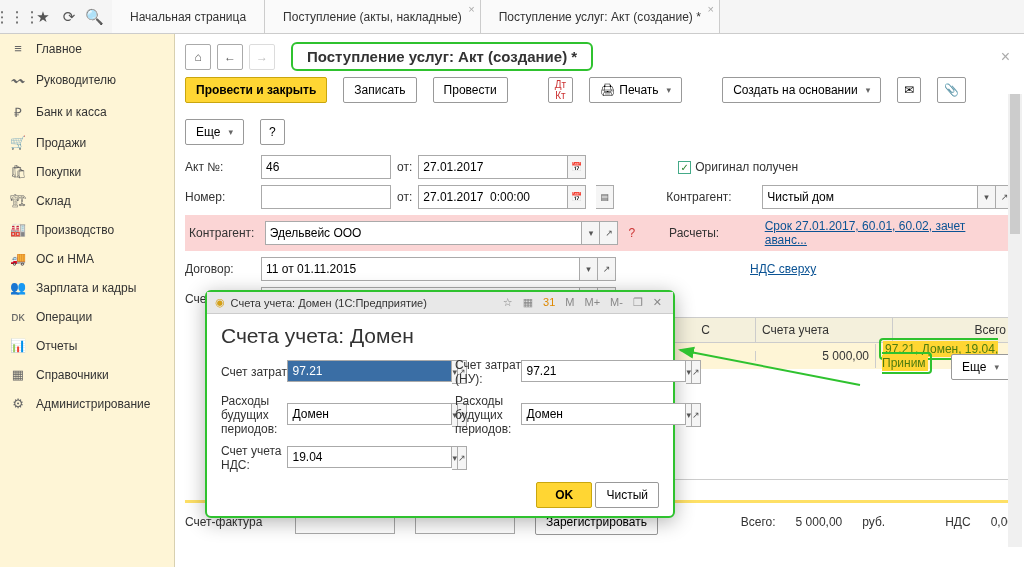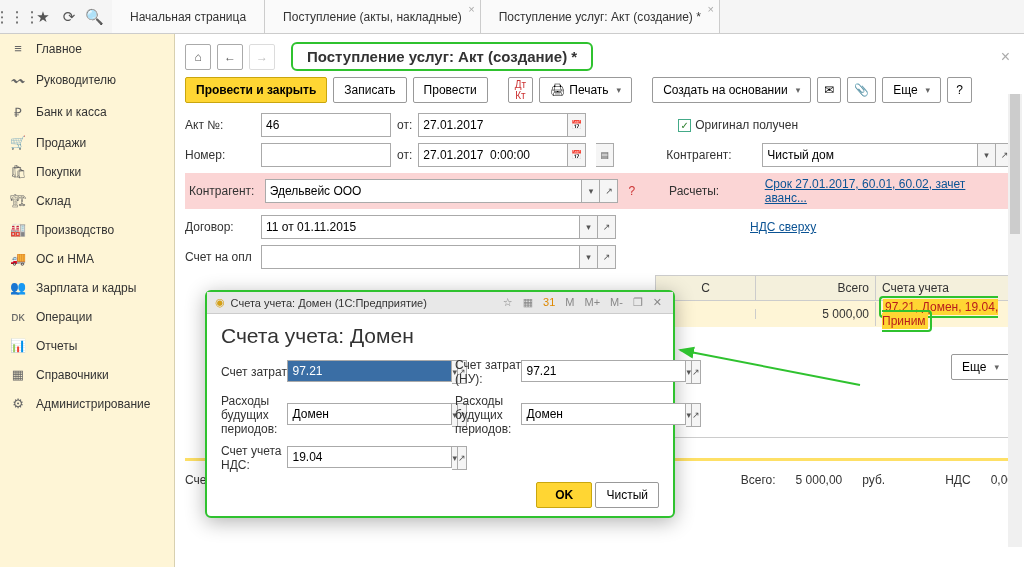--- a/index.html
+++ b/index.html
@@ -16,21 +16,21 @@
 .sidebar { width: 175px; background: #FEF5D6; border-right:1px solid #d8d0b0; }
 .sidebar-item { display: flex; align-items: center; padding: 7px 10px; gap:10px; color:#333; cursor:pointer; }
 .side-ico { width:16px; text-align:center; color:#666; font-size:13px;}
 
 .content { flex: 1; padding: 8px 10px 0 10px; position: relative; overflow: hidden; }
 .nav-row { display:flex; align-items:center; gap:6px; margin-bottom:6px; }
 .sq-btn { width: 26px; height: 26px; background:#fff; border:1px solid #aaa; display:inline-flex; align-items:center; justify-content:center; color:#555; border-radius:2px;}
 .title-bubble { border:2px solid #2fc22f; border-radius:6px; padding:4px 14px; font-size:15px; font-weight:bold; margin-left:10px;}
 .close-x { position:absolute; right:14px; top:14px; color:#aaa; font-size:16px;}
 
-.toolbar { display:flex; gap:6px; margin-bottom:10px; flex-wrap:wrap; }
+.toolbar { display:flex; gap:16px; margin-bottom:10px; flex-wrap:wrap; }
 .btn { height:26px; padding:0 10px; background:#fff; border:1px solid #999; border-radius:2px; display:inline-flex; align-items:center; gap:4px; font-size:12px;}
 .btn.primary { background:#FFD633; font-weight:bold; border-color:#c9a60e;}
 .btn.dd:after { content:"▾"; margin-left:4px; font-size:9px; color:#666;}
 
 .form-row { display:flex; align-items:center; margin-bottom:6px; gap:6px;}
 .lbl { width: 70px; color:#333;}
 .lbl-w { width:90px; }
 .inp { height:24px; border:1px solid #aaa; background:#fff; padding:0 4px; font-size:12px;}
 .inp-sel { display:flex;}
 .inp-sel input { flex:1; }
@@ -41,21 +41,21 @@
 .chk-box { width:13px; height:13px; border:1px solid #4a8; background:#fff; display:inline-flex; align-items:center; justify-content:center; color:#2a7e2a; font-size:10px;}
 
 .table-area { margin-top:6px; border:1px solid #ccc; }
 .thead { display:flex; background:#f4f0dc; border-bottom:1px solid #ccc;}
 .th,.td { padding:5px 6px; border-right:1px solid #ccc; font-size:12px;}
 .trow { display:flex; background:#FEF5D6; height:26px; align-items:center;}
 .col-c { width:100px; text-align:center;}
 .col-v { width:120px; text-align:right;}
 .col-s { flex:1;}
 .cell-highlight { border:2px solid #2fc22f; border-radius:4px; padding:2px; margin:-3px;}
-.cell-sel { background:#FFD633; color:#b91c1c; padding:1px 2px;}
+.cell-sel { background:#FFD633; color:#4d7c0f; padding:1px 2px;}
 
 .footer-row { display:flex; gap:20px; margin-top:20px; align-items:center; border-top:3px solid #fee066; padding-top:6px;}
 
 .dialog { position:absolute; left:205px; top:290px; width:470px; background:#fff; border:2px solid #2fc22f; border-radius:6px; box-shadow:0 4px 20px rgba(0,0,0,0.3); z-index:10;}
 .dlg-title { background:#e8e8e8; padding:4px 8px; display:flex; align-items:center; gap:6px; font-size:11px; border-bottom:1px solid #ccc;}
 .dlg-title-icons { margin-left:auto; display:flex; gap:4px; color:#888;}
 .dlg-title-icons span { padding:0 3px;}
 .dlg-body { padding:10px 14px 8px 14px;}
 .dlg-h { font-size:21px; margin-bottom:10px;}
 .dlg-grid { display:grid; grid-template-columns: 78px 120px 78px 120px; gap:8px 18px; align-items:center; font-size:12px;}
@@ -243,22 +243,22 @@
           <span class="sel-btn">▾</span>
           <span class="sel-btn">↗</span>
         </div>
     </div>
 
     <button class="btn dd right-more">Еще</button>
 
     <div class="table-area" style="margin-left:470px;">
       <div class="thead">
         <div class="th col-c">С</div>
+        <div class="th col-s">Счета учета</div>
         <div class="th col-v">Всего</div>
-        <div class="th col-s">Счета учета</div>
       </div>
       <div class="trow">
         <div class="td col-c"></div>
         <div class="td col-v">5 000,00</div>
         <div class="td col-s"><span class="cell-highlight"><span class="cell-sel">97.21, Домен, 19.04, Приним</span></span></div>
       </div>
       <div style="height:110px;background:#fff"></div>
     </div>
 
     <div class="footer-row">

